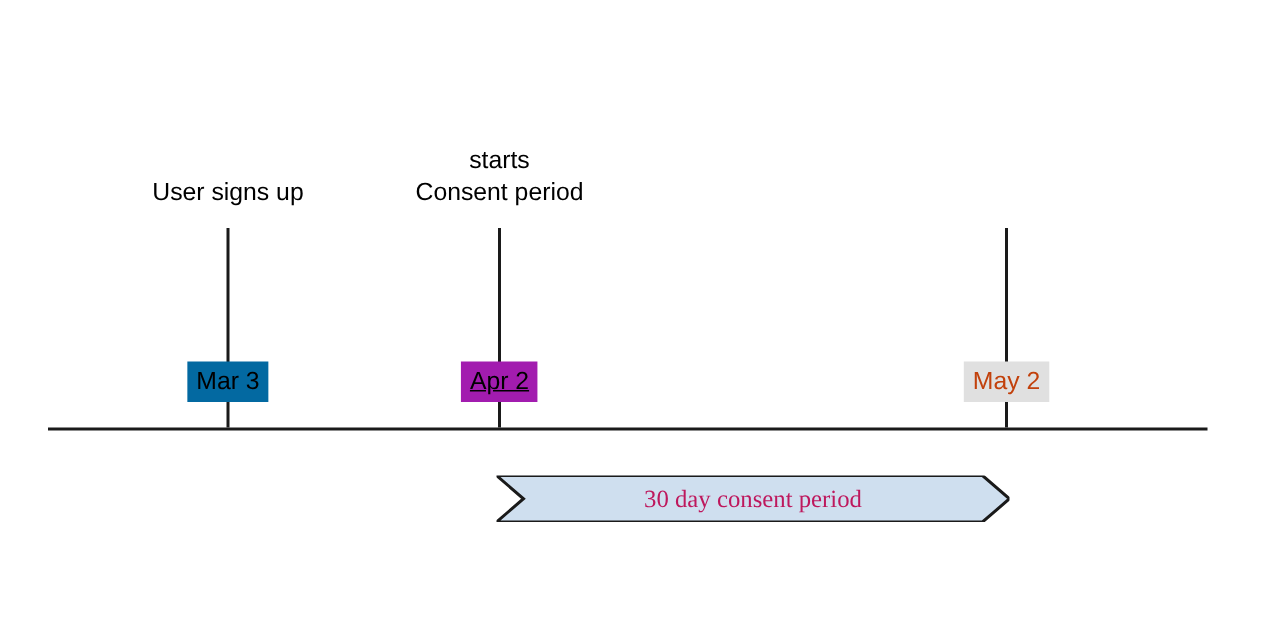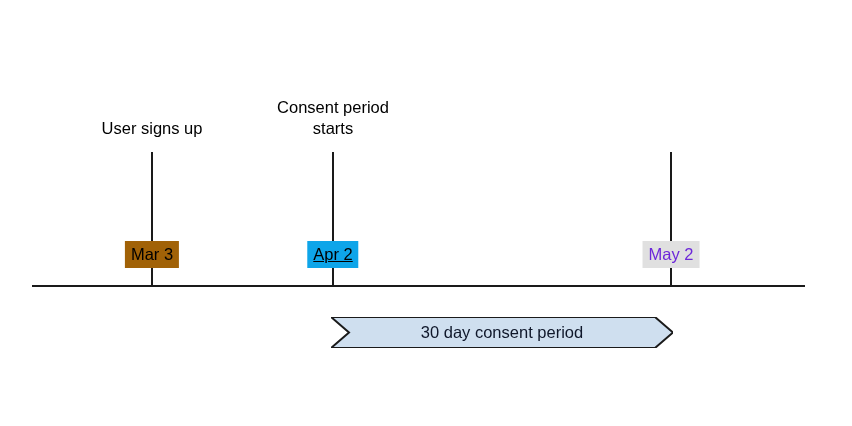--- a/index.html
+++ b/index.html
@@ -69,54 +69,55 @@
     position: absolute;
     inset: 0;
     width: 100%;
     height: 100%;
     display: block;
   }
   .period-banner-label {
     position: relative;
     z-index: 2;
     font-size: 16.5px;
-    color: #0f172a;
+    color: #be185d;
     white-space: nowrap;
     text-align: center;
+    font-family: Liberation Serif, serif;
   }
 </style>
 </head>
 <body>
 
 <div id="diagram-root">
 
   <div class="timeline-axis" style="left: 32px; width: 773px; top: 285px; height: 2px; background: rgb(26, 26, 26);"></div>
 
   <div class="event-marker" style="left: 152px;">
     <div class="event-tick" style="top: 152px; height: 133px; background: rgb(26, 26, 26);"></div>
     <div class="event-caption" style="top: 118px;">
       <span class="cap-line">User signs up</span>
     </div>
-    <div class="event-date-chip" style="top: 241px; background: #a16207; color: rgb(0, 0, 0);">Mar 3</div>
+    <div class="event-date-chip" style="top: 241px; background: #0369a1; color: rgb(0, 0, 0);">Mar 3</div>
   </div>
 
   <div class="event-marker" style="left: 333px;">
     <div class="event-tick" style="top: 152px; height: 133px; background: rgb(26, 26, 26);"></div>
     <div class="event-caption" style="top: 97px;">
+      <span class="cap-line">starts</span>
       <span class="cap-line">Consent period</span>
-      <span class="cap-line">starts</span>
     </div>
-    <div class="event-date-chip" style="top: 241px; background: #0ea5e9; color: rgb(0, 0, 0); text-decoration: underline;">Apr 2</div>
+    <div class="event-date-chip" style="top: 241px; background: #a21caf; color: rgb(0, 0, 0); text-decoration: underline;">Apr 2</div>
   </div>
 
   <div class="event-marker" style="left: 671px;">
     <div class="event-tick" style="top: 152px; height: 133px; background: rgb(26, 26, 26);"></div>
     <div class="event-caption" style="top: 97px;">
     </div>
-    <div class="event-date-chip" style="top: 241px; background: rgb(224, 224, 224); color: #6d28d9;">May 2</div>
+    <div class="event-date-chip" style="top: 241px; background: rgb(224, 224, 224); color: #c2410c;">May 2</div>
   </div>
 
   <div class="period-banner" style="left: 331px; top: 317px; width: 342px; height: 31px;">
     <svg viewBox="0 0 342 31" preserveAspectRatio="none">
       <polygon points="0,0 324,0 342,15.5 324,31 0,31 18,15.5" fill="#cfdfef" stroke="#1a1a1a" stroke-width="2" stroke-linejoin="miter"></polygon>
     </svg>
     <span class="period-banner-label">30 day consent period</span>
   </div>
 
 </div>

